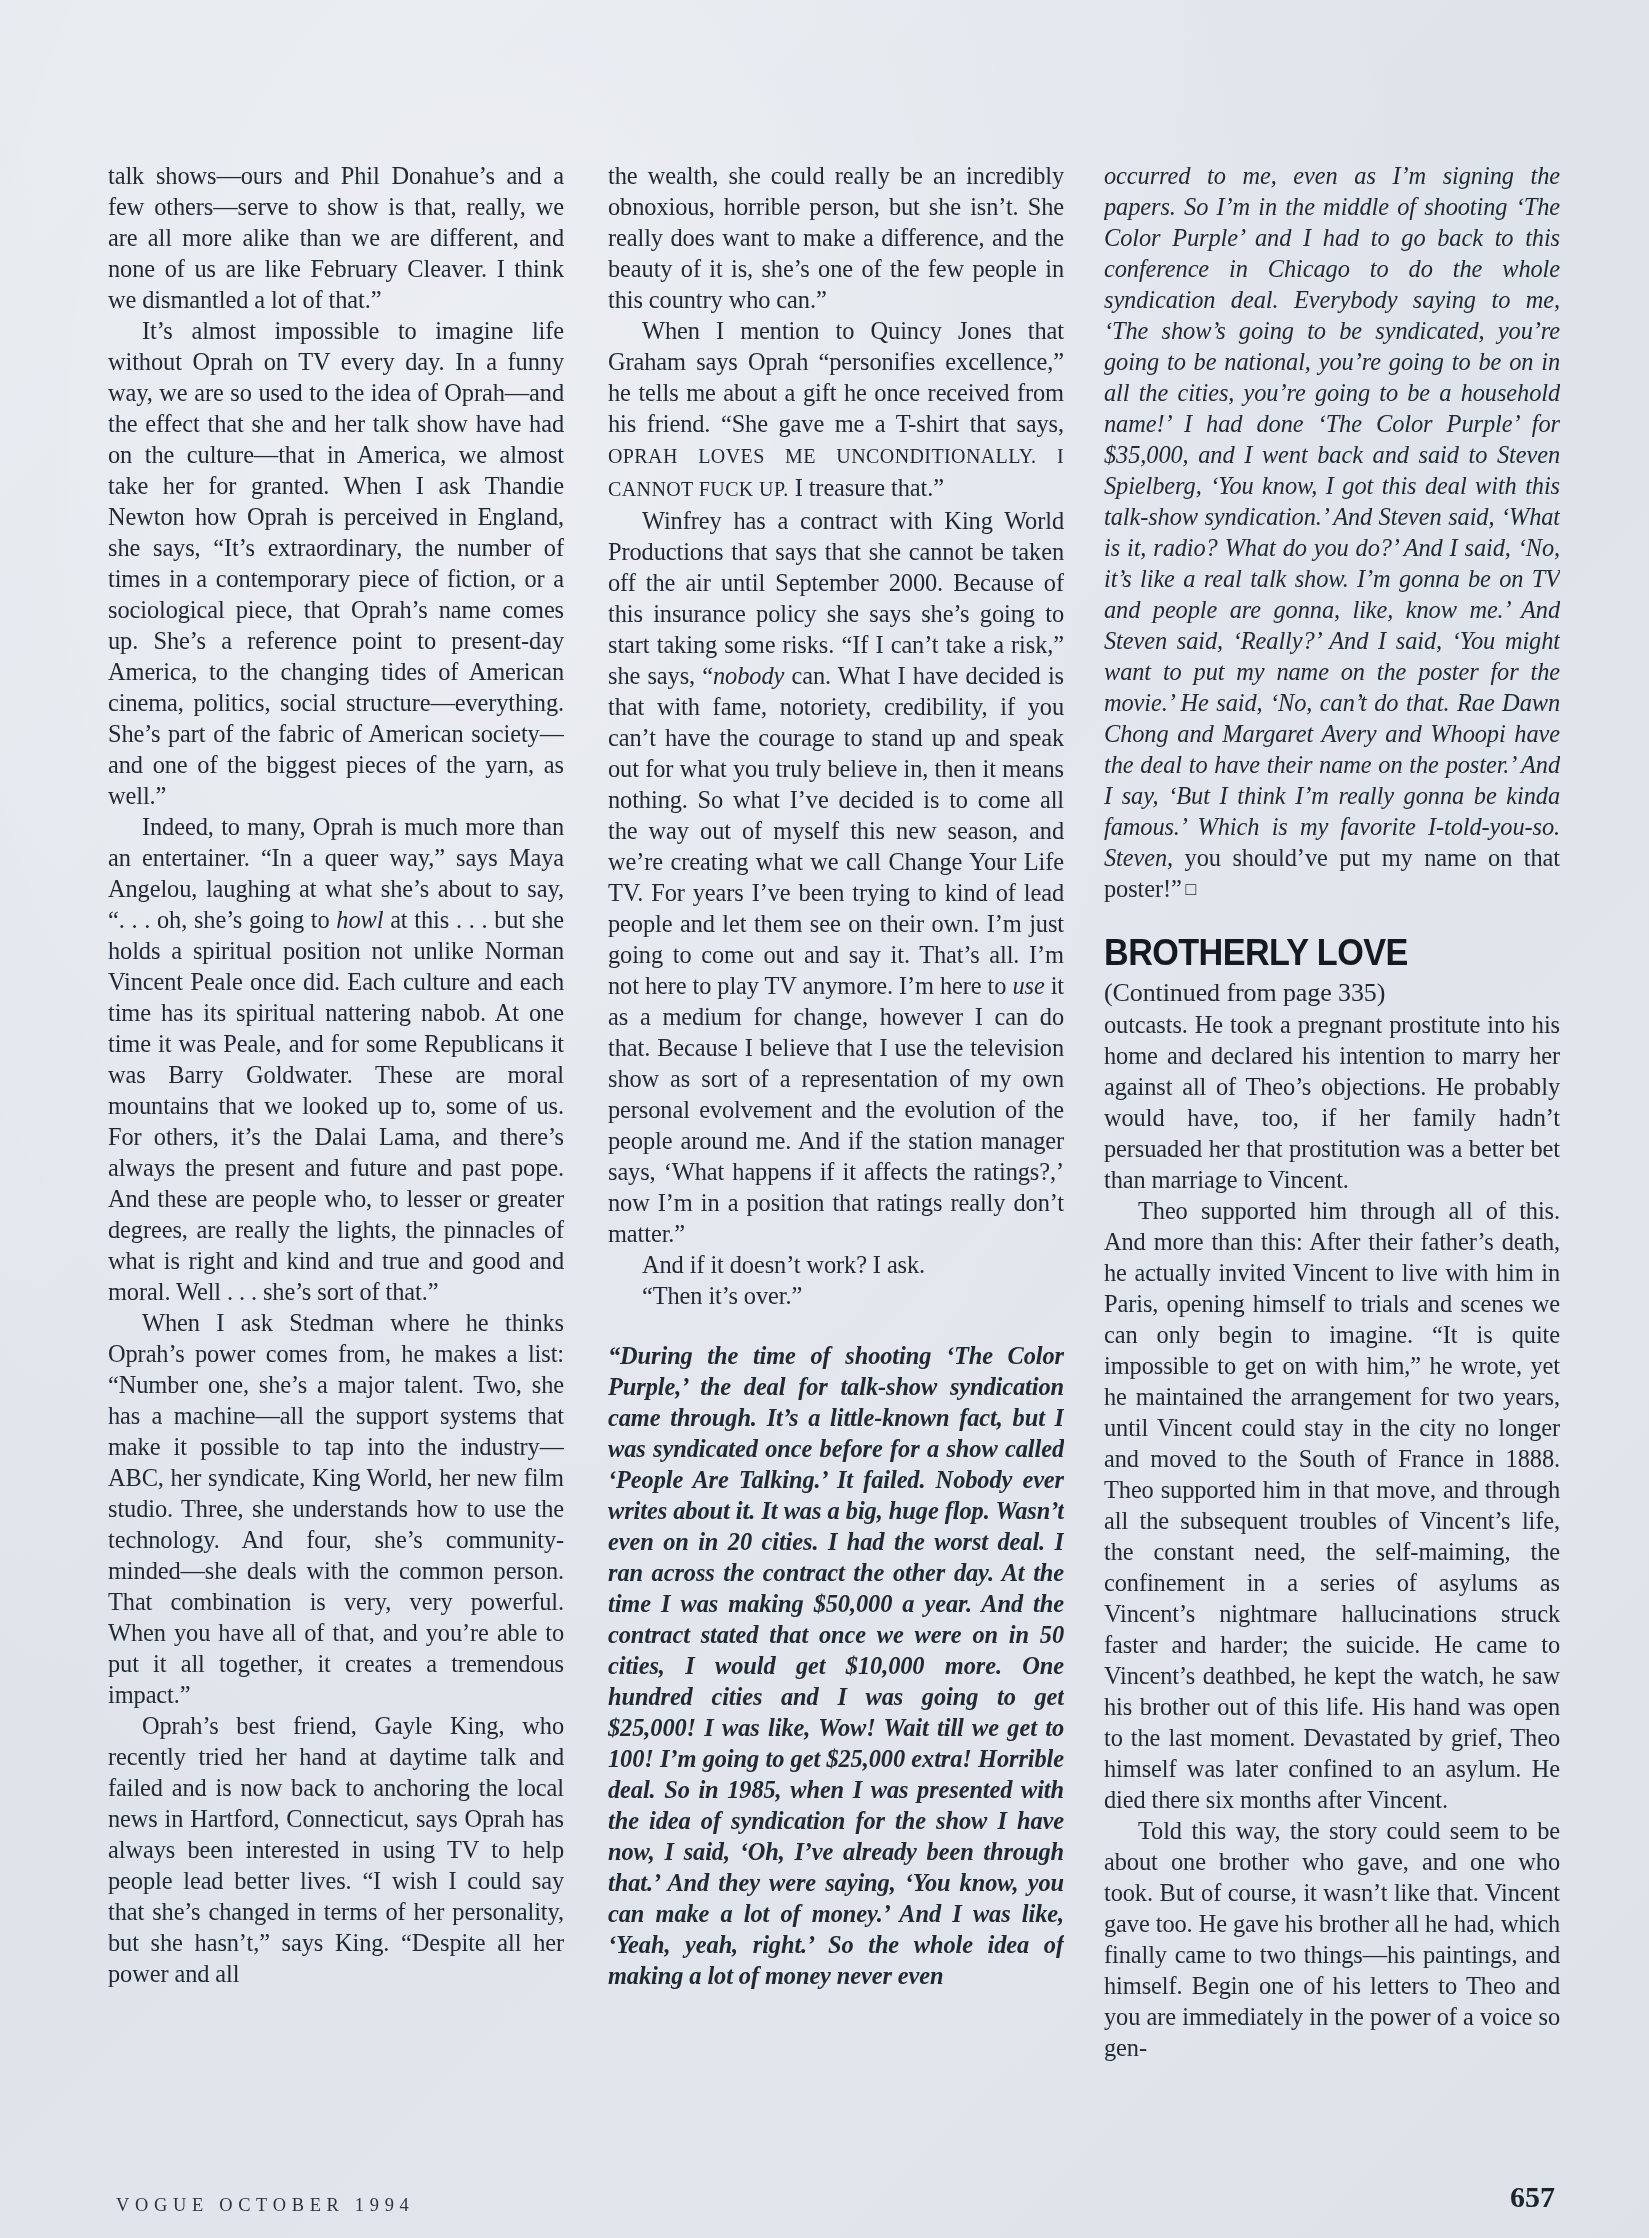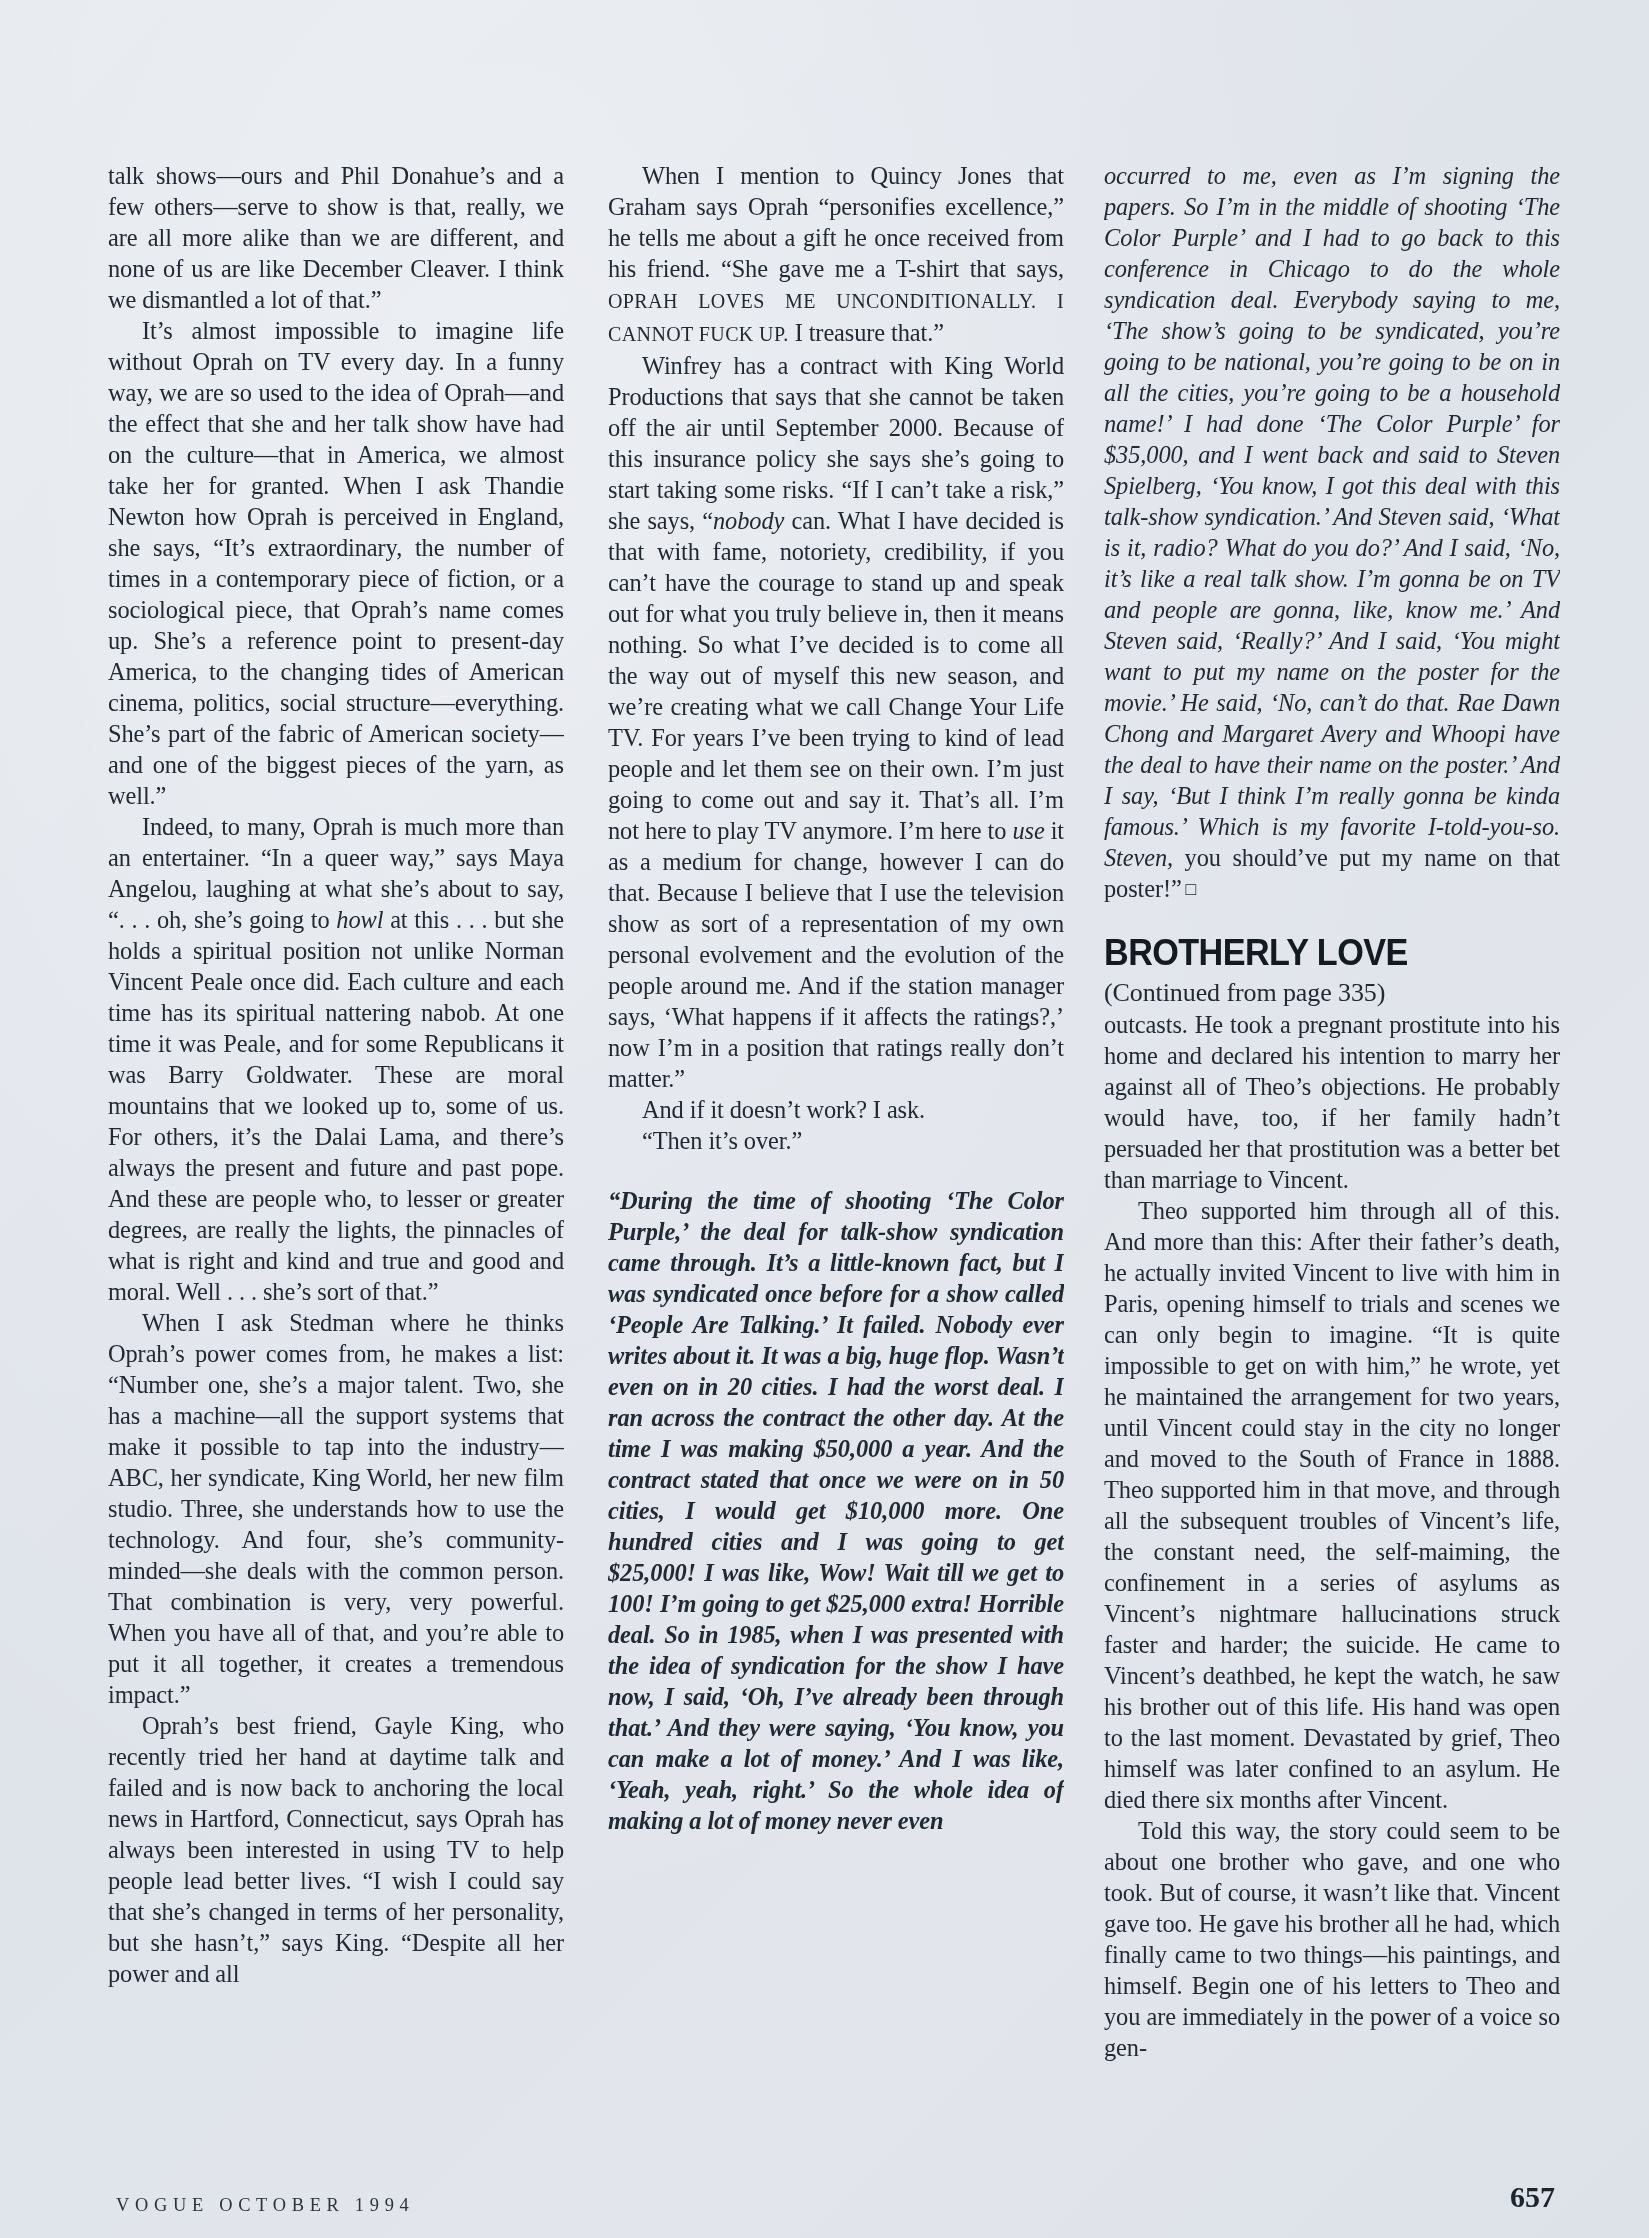--- a/index.html
+++ b/index.html
@@ -79,27 +79,28 @@
     font-size: 30px;
     font-weight: 700;
     color: #1c242e;
   }
 </style>
 </head>
 <body>
 
 <div class="page">
   <div class="col col-0">
-      <p class="para"><span class="seg-r">talk shows—ours and Phil Donahue’s and a few others—serve to show is that, really, we are all more alike than we are different, and none of us are like December Cleaver. I think we dismantled a lot of that.”</span></p>
+      <p class="para"><span class="seg-r">talk shows—ours and Phil Donahue’s and a few others—serve to show is that, really, we are all more alike than we are different, and none of us are like February Cleaver. I think we dismantled a lot of that.”</span></p>
       <p class="para indent"><span class="seg-r">It’s almost impossible to imagine life without Oprah on TV every day. In a funny way, we are so used to the idea of Oprah—and the effect that she and her talk show have had on the culture—that in America, we almost take her for granted. When I ask Thandie Newton how Oprah is perceived in England, she says, “It’s extraordinary, the number of times in a contemporary piece of fiction, or a sociological piece, that Oprah’s name comes up. She’s a reference point to present-day America, to the changing tides of American cinema, politics, social structure—everything. She’s part of the fabric of American society—and one of the biggest pieces of the yarn, as well.”</span></p>
       <p class="para indent"><span class="seg-r">Indeed, to many, Oprah is much more than an entertainer. “In a queer way,” says Maya Angelou, laughing at what she’s about to say, “. . . oh, she’s going to </span><span class="seg-i">howl</span><span class="seg-r"> at this . . . but she holds a spiritual position not unlike Norman Vincent Peale once did. Each culture and each time has its spiritual nattering nabob. At one time it was Peale, and for some Republicans it was Barry Goldwater. These are moral mountains that we looked up to, some of us. For others, it’s the Dalai Lama, and there’s always the present and future and past pope. And these are people who, to lesser or greater degrees, are really the lights, the pinnacles of what is right and kind and true and good and moral. Well . . . she’s sort of that.”</span></p>
       <p class="para indent"><span class="seg-r">When I ask Stedman where he thinks Oprah’s power comes from, he makes a list: “Number one, she’s a major talent. Two, she has a machine—all the support systems that make it possible to tap into the industry—ABC, her syndicate, King World, her new film studio. Three, she understands how to use the technology. And four, she’s community-minded—she deals with the common person. That combination is very, very powerful. When you have all of that, and you’re able to put it all together, it creates a tremendous impact.”</span></p>
       <p class="para indent"><span class="seg-r">Oprah’s best friend, Gayle King, who recently tried her hand at daytime talk and failed and is now back to anchoring the local news in Hartford, Connecticut, says Oprah has always been interested in using TV to help people lead better lives. “I wish I could say that she’s changed in terms of her personality, but she hasn’t,” says King. “Despite all her power and all</span></p>
     </div>
   <div class="col col-1">
+      <p class="para"><span class="seg-r">the wealth, she could really be an incredibly obnoxious, horrible person, but she isn’t. She really does want to make a difference, and the beauty of it is, she’s one of the few people in this country who can.”</span></p>
       <p class="para indent"><span class="seg-r">When I mention to Quincy Jones that Graham says Oprah “personifies excellence,” he tells me about a gift he once received from his friend. “She gave me a T-shirt that says, </span><span class="seg-sc">OPRAH LOVES ME UNCONDITIONALLY. I CANNOT FUCK UP.</span><span class="seg-r"> I treasure that.”</span></p>
       <p class="para indent"><span class="seg-r">Winfrey has a contract with King World Productions that says that she cannot be taken off the air until September 2000. Because of this insurance policy she says she’s going to start taking some risks. “If I can’t take a risk,” she says, “</span><span class="seg-i">nobody</span><span class="seg-r"> can. What I have decided is that with fame, notoriety, credibility, if you can’t have the courage to stand up and speak out for what you truly believe in, then it means nothing. So what I’ve decided is to come all the way out of myself this new season, and we’re creating what we call Change Your Life TV. For years I’ve been trying to kind of lead people and let them see on their own. I’m just going to come out and say it. That’s all. I’m not here to play TV anymore. I’m here to </span><span class="seg-i">use</span><span class="seg-r"> it as a medium for change, however I can do that. Because I believe that I use the television show as sort of a representation of my own personal evolvement and the evolution of the people around me. And if the station manager says, ‘What happens if it affects the ratings?,’ now I’m in a position that ratings really don’t matter.”</span></p>
       <p class="para indent"><span class="seg-r">And if it doesn’t work? I ask.</span></p>
       <p class="para indent"><span class="seg-r">“Then it’s over.”</span></p>
       <p class="para gap-before"><span class="seg-i">“During the time of shooting ‘The Color Purple,’ the deal for talk-show syndication came through. It’s a little-known fact, but I was syndicated once before for a show called ‘People Are Talking.’ It failed. Nobody ever writes about it. It was a big, huge flop. Wasn’t even on in 20 cities. I had the worst deal. I ran across the contract the other day. At the time I was making $50,000 a year. And the contract stated that once we were on in 50 cities, I would get $10,000 more. One hundred cities and I was going to get $25,000! I was like, Wow! Wait till we get to 100! I’m going to get $25,000 extra! Horrible deal. So in 1985, when I was presented with the idea of syndication for the show I have now, I said, ‘Oh, I’ve already been through that.’ And they were saying, ‘You know, you can make a lot of money.’ And I was like, ‘Yeah, yeah, right.’ So the whole idea of making a lot of money never even</span></p>
     </div>
   <div class="col col-2">
       <p class="para"><span class="seg-i">occurred to me, even as I’m signing the papers. So I’m in the middle of shooting ‘The Color Purple’ and I had to go back to this conference in Chicago to do the whole syndication deal. Everybody saying to me, ‘The show’s going to be syndicated, you’re going to be national, you’re going to be on in all the cities, you’re going to be a household name!’ I had done ‘The Color Purple’ for $35,000, and I went back and said to Steven Spielberg, ‘You know, I got this deal with this talk-show syndication.’ And Steven said, ‘What is it, radio? What do you do?’ And I said, ‘No, it’s like a real talk show. I’m gonna be on TV and people are gonna, like, know me.’ And Steven said, ‘Really?’ And I said, ‘You might want to put my name on the poster for the movie.’ He said, ‘No, can’t do that. Rae Dawn Chong and Margaret Avery and Whoopi have the deal to have their name on the poster.’ And I say, ‘But I think I’m really gonna be kinda famous.’ Which is my favorite I-told-you-so. Steven,</span><span class="seg-r"> you should’ve put my name on that poster!”</span><span class="seg-endmark">□</span></p>
       <h2 class="section-heading">BROTHERLY LOVE</h2>
       <p class="section-continued">(Continued from page 335)</p>

